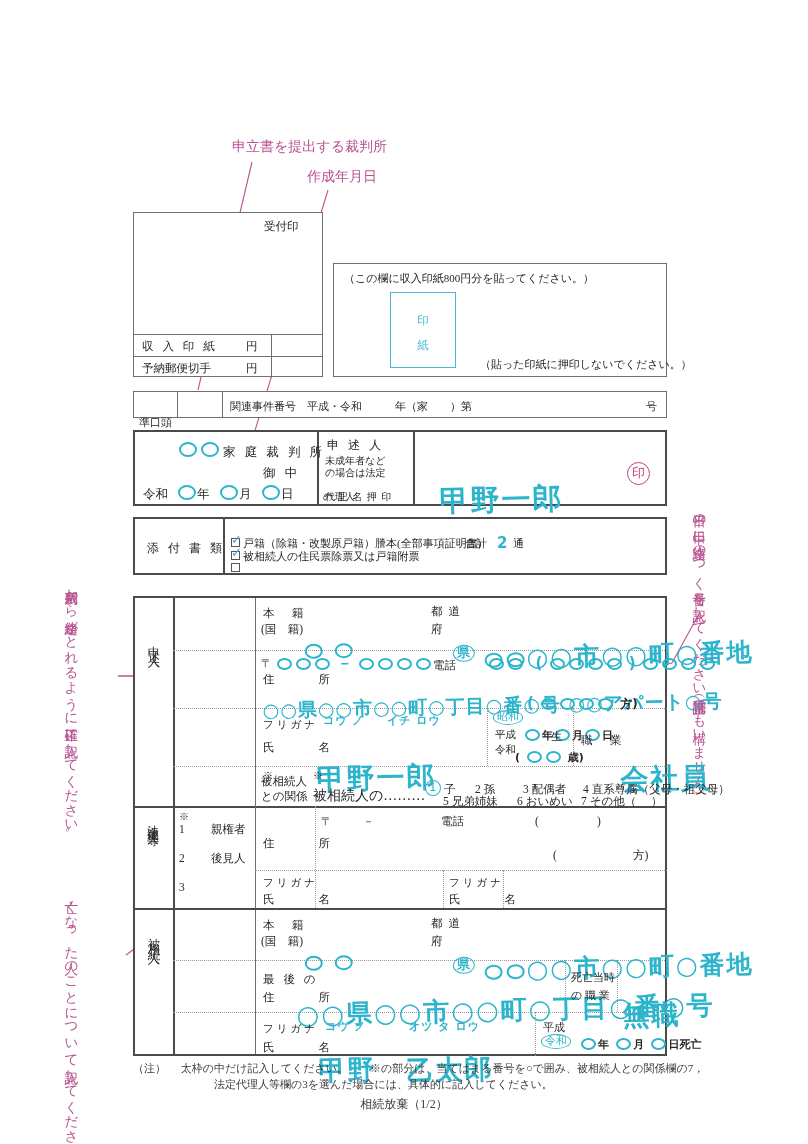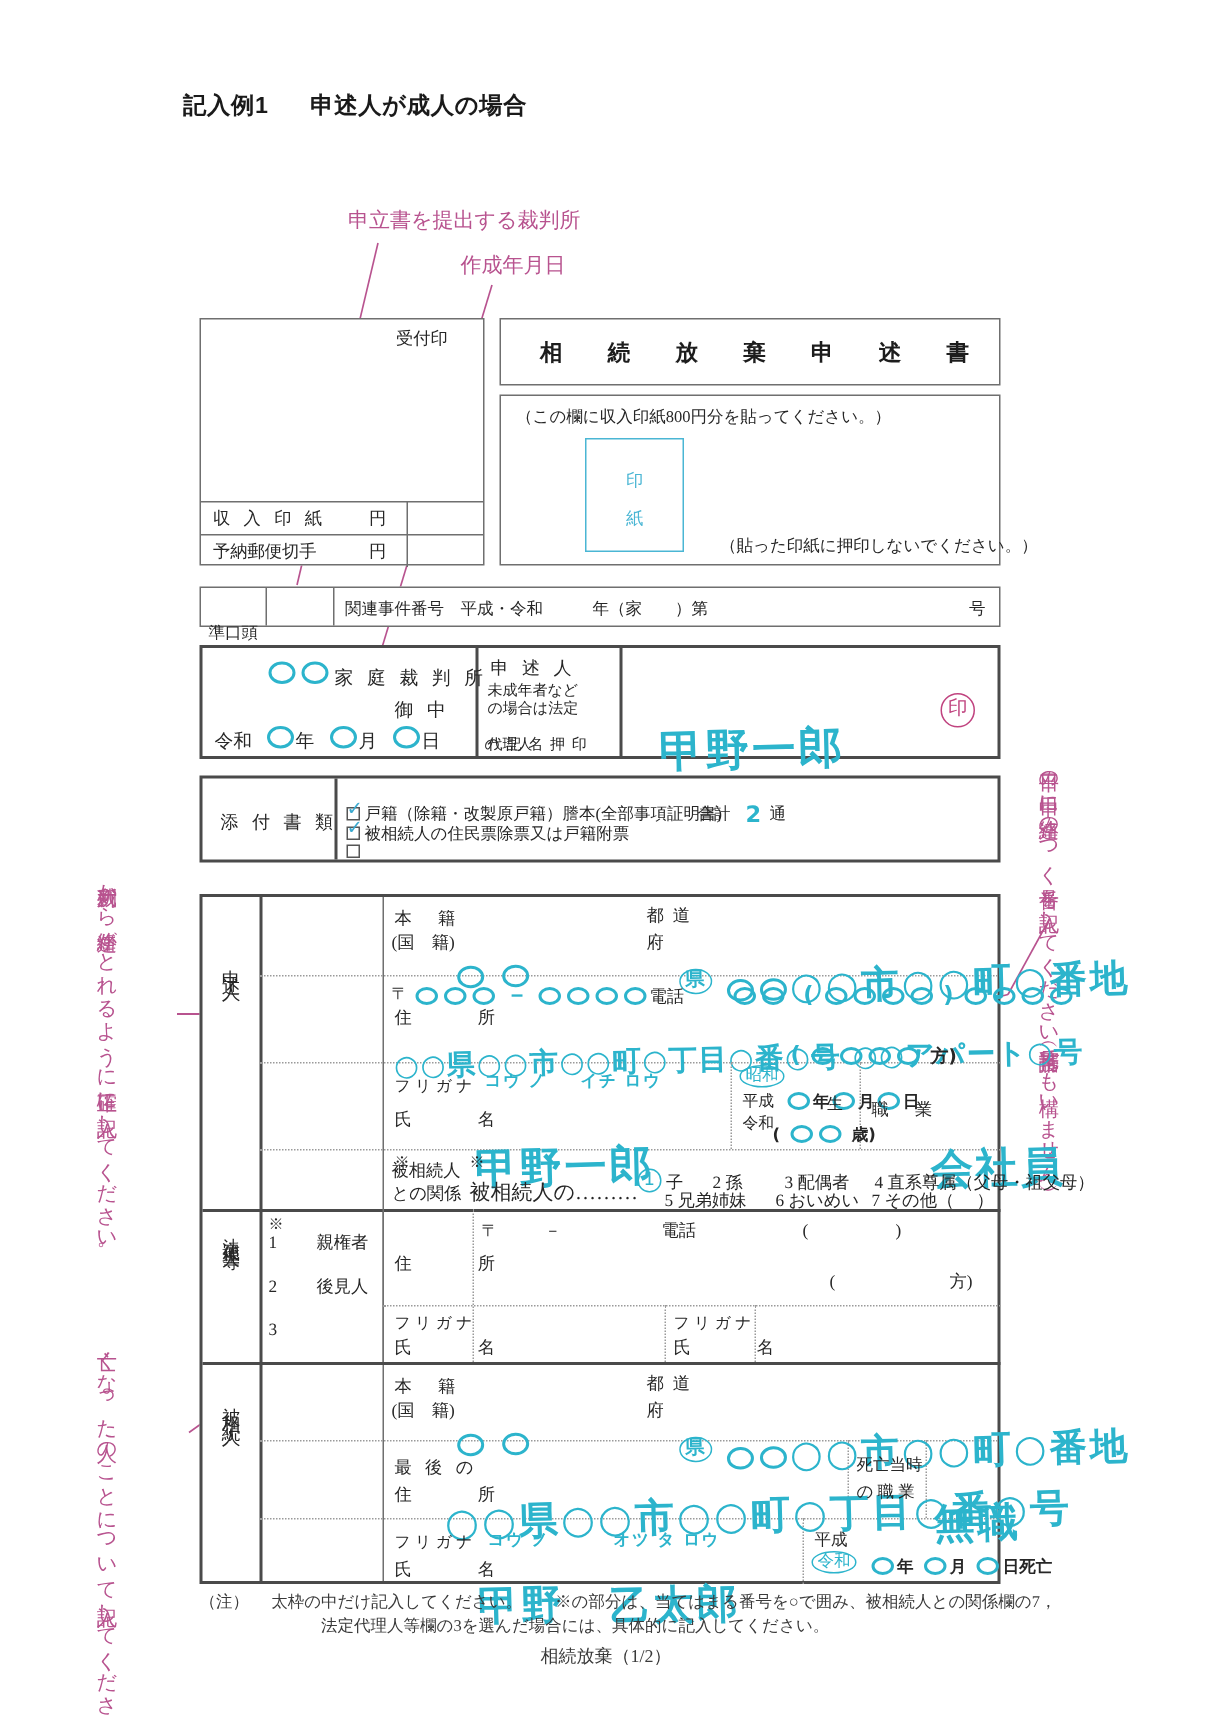--- a/index.html
+++ b/index.html
@@ -95,25 +95,20 @@
 
   
   .note{position:absolute;font-size:11px;color:#3a3a3a;line-height:1.5;}
   .footer-center{position:absolute;font-size:12px;color:#3a3a3a;text-align:center;width:100%;}
 </style>
 </head>
 <body>
 
 <div class="page">
 
-  <div class="doc-heading">
-    <span>記入例1</span>
-    <span class="gap"></span>
-    <span>申述人が成人の場合</span>
-  </div>
 
   <svg class="leaders">
     <line x1="252" y1="162" x2="198" y2="390" stroke="#b8538f" stroke-width="1.1"></line>
     <line x1="328" y1="190" x2="240" y2="480" stroke="#b8538f" stroke-width="1.1"></line>
     <line x1="118" y1="676" x2="170" y2="676" stroke="#b8538f" stroke-width="1.3"></line>
     <line x1="672" y1="663" x2="700" y2="612" stroke="#b8538f" stroke-width="1.1"></line>
     <line x1="652" y1="668" x2="672" y2="663" stroke="#b8538f" stroke-width="1.1"></line>
     <line x1="172" y1="922" x2="126" y2="955" stroke="#b8538f" stroke-width="1.1"></line>
   </svg>
 
@@ -127,23 +122,20 @@
     <div class="lbl" style="left:130px;top:6px;">受付印</div>
     <div class="hline" style="left:0;top:121px;width:188px;"></div>
     <div class="hline" style="left:0;top:143px;width:188px;"></div>
     <div class="vline" style="left:137px;top:121px;height:44px;"></div>
     <div class="lbl sp1" style="left:8px;top:126px;">収 入 印 紙</div>
     <div class="lbl" style="left:112px;top:126px;">円</div>
     <div class="lbl" style="left:8px;top:148px;">予納郵便切手</div>
     <div class="lbl" style="left:112px;top:148px;">円</div>
   </div>
 
-  <div class="frame" style="left:333px;top:212px;width:334px;height:45px;">
-    <div class="title-main" style="left:26px;top:13px;">相 続 放 棄 申 述 書</div>
-  </div>
 
   <div class="frame" style="left:333px;top:263px;width:334px;height:114px;">
     <div class="lbl" style="left:10px;top:7px;font-size:11px;">（この欄に収入印紙800円分を貼ってください。）</div>
     <div class="stamp-box" style="left:56px;top:28px;width:66px;height:76px;">
       <span style="margin-top:20px;">印</span>
       <span style="margin-top:10px;">紙</span>
     </div>
     <div class="lbl" style="left:146px;top:93px;font-size:11px;">（貼った印紙に押印しないでください。）</div>
   </div>
 

